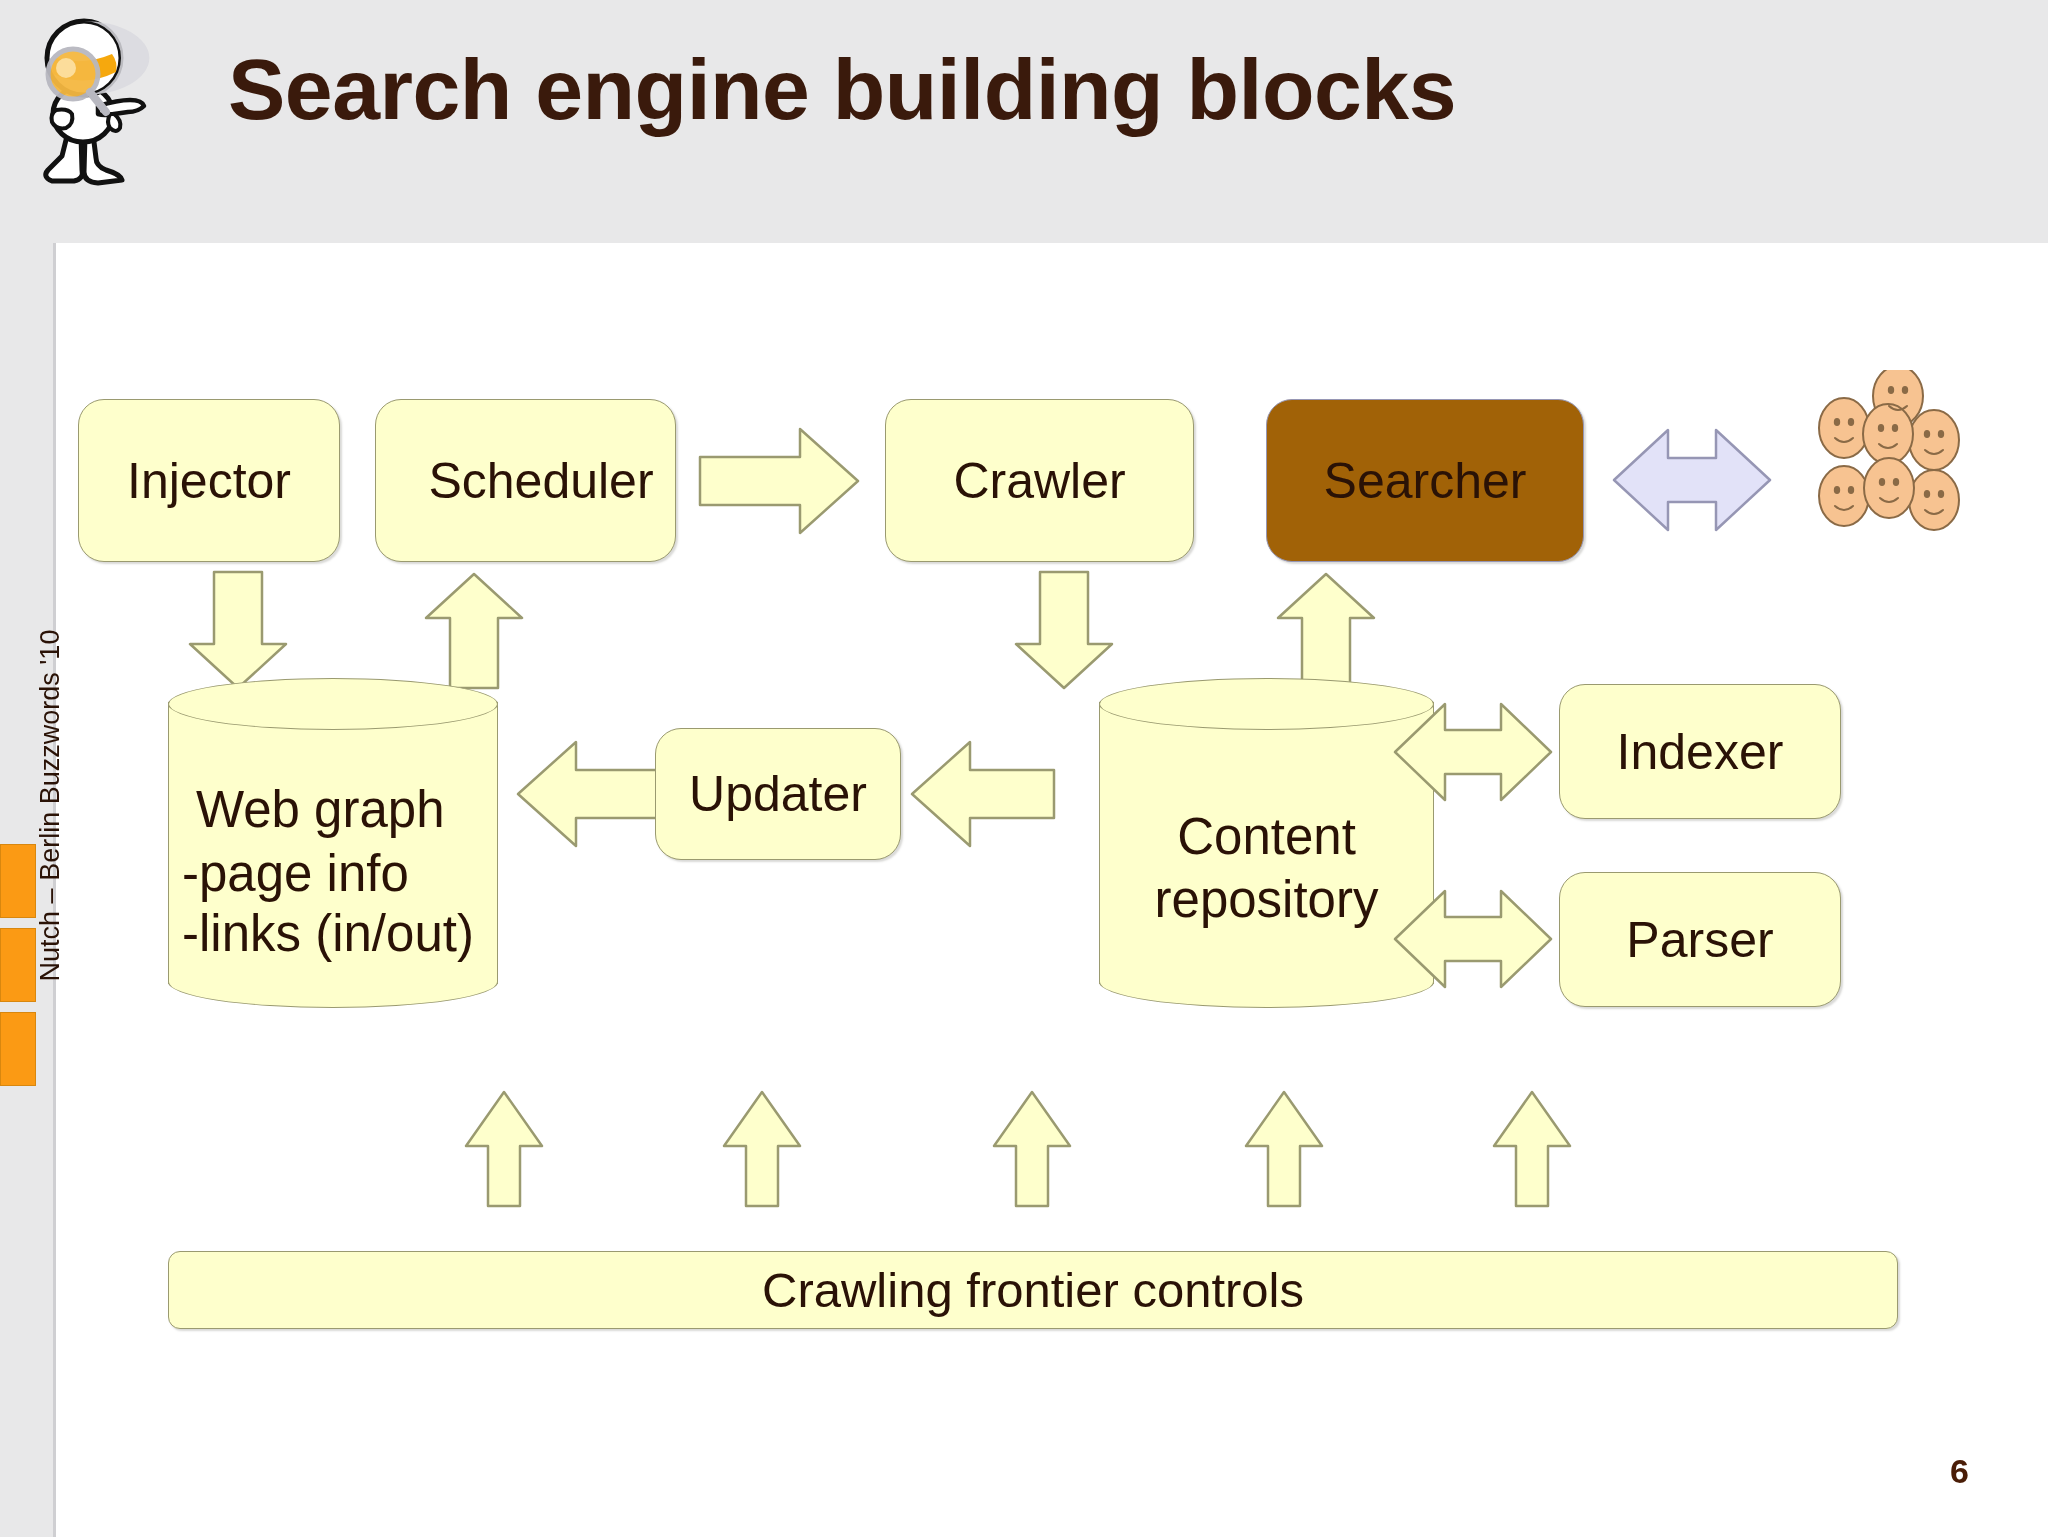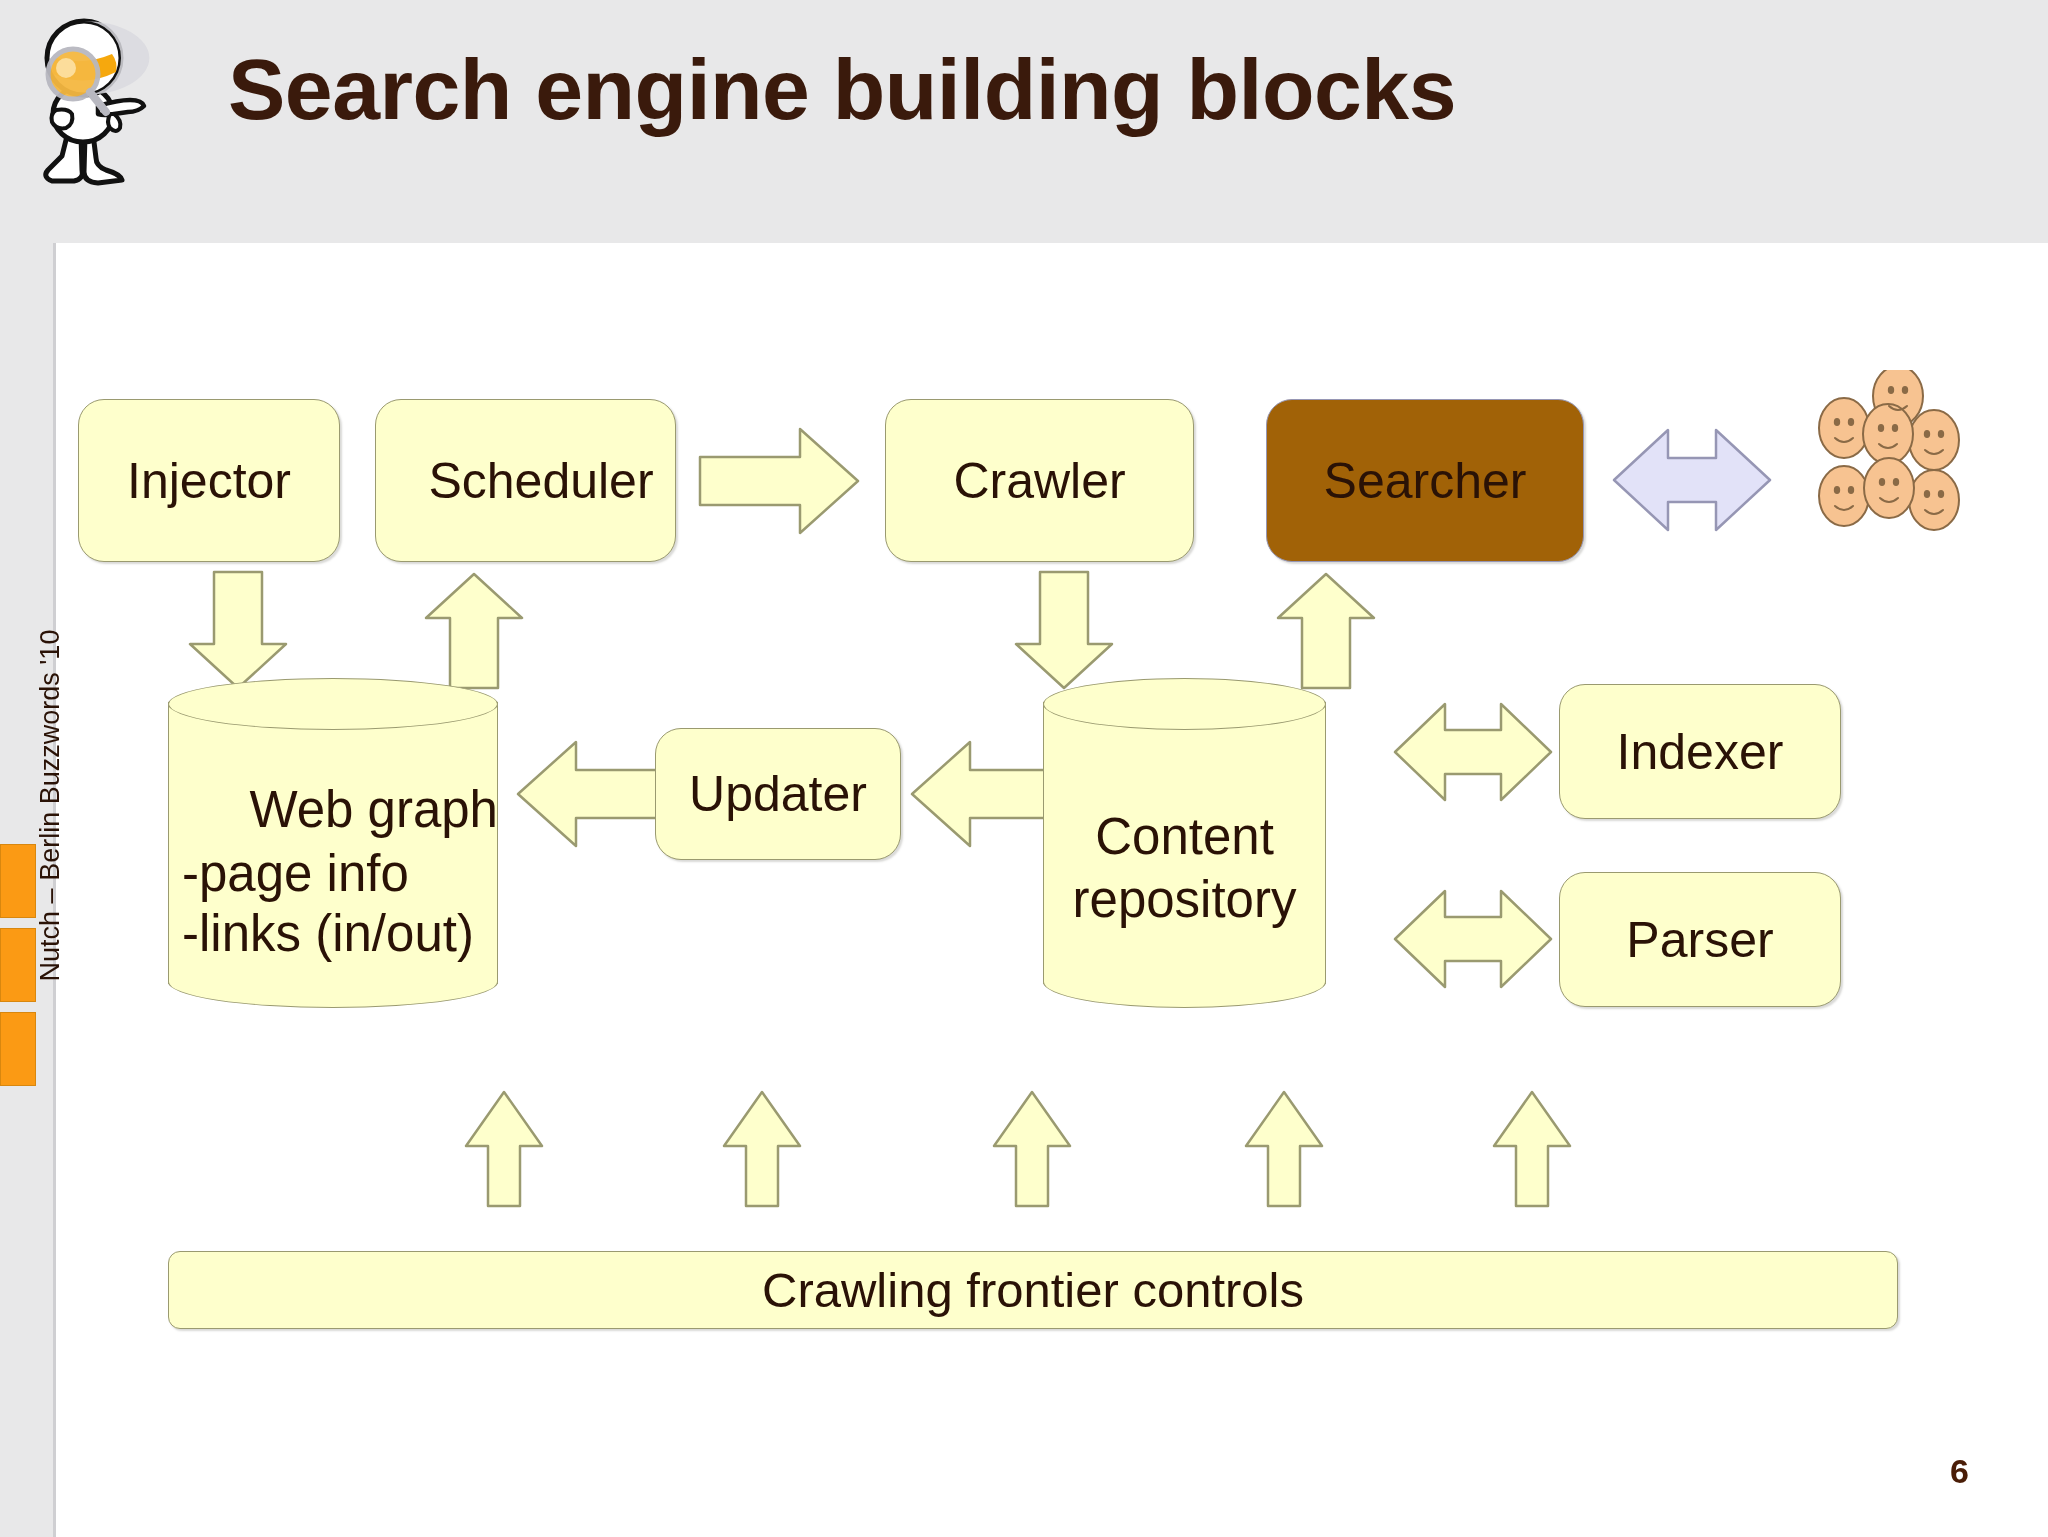--- a/index.html
+++ b/index.html
@@ -170,21 +170,21 @@
   }
   .cyl .label {
     position: absolute;
     left: 0; right: 0;
     color: #2a1206;
     font-size: 51px;
     line-height: 1.12;
     z-index: 3;
   }
   .cyl .label.center { text-align: center; }
-  .cyl .label.lead   { text-align: right; }
+  .cyl .label.lead   { text-align: left; padding-left: 28px; }
   .cyl .label.bullets{ text-align: left; padding-left: 14px; }
 
   
   .arrow {
     position: absolute;
   }
   .arrow svg { display: block; overflow: visible; }
 
   
   .users {
@@ -346,21 +346,21 @@
   <div class="node" style="left:655px; top:728px; width:246px; height:132px;">
     <span>Updater</span>
   </div>
 
   <div class="arrow" style="left:910px; top:738px;">
     <svg width="146" height="112" viewBox="0 0 146 112">
       <polygon points="2,56 60,4 60,32 144,32 144,80 60,80 60,108" fill="#feffcc" stroke="#9a9a70" stroke-width="2.5" stroke-linejoin="round"></polygon>
     </svg>
   </div>
 
-  <div class="cyl" style="left:1043px; top:678px; width:283px; height:330px;">
+  <div class="cyl" style="left:1099px; top:678px; width:335px; height:330px;">
     <div class="body"></div>
     <div class="bottom-cap"></div>
     <div class="top-cap"></div>
     <div class="label center" style="top:130px;">Content</div>
     <div class="label center" style="top:193px;">repository</div>
   </div>
 
   <div class="arrow" style="left:1393px; top:700px;">
     <svg width="160" height="104" viewBox="0 0 160 104">
       <polygon points="2,52 52,4 52,30 108,30 108,4 158,52 108,100 108,74 52,74 52,100" fill="#feffcc" stroke="#9a9a70" stroke-width="2.5" stroke-linejoin="round"></polygon>

